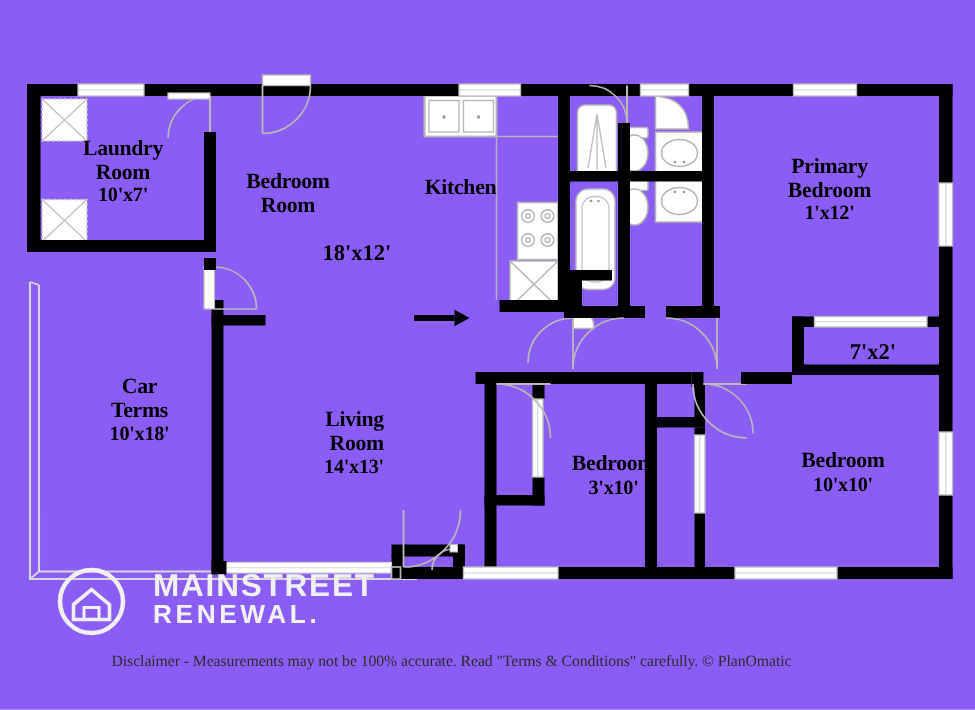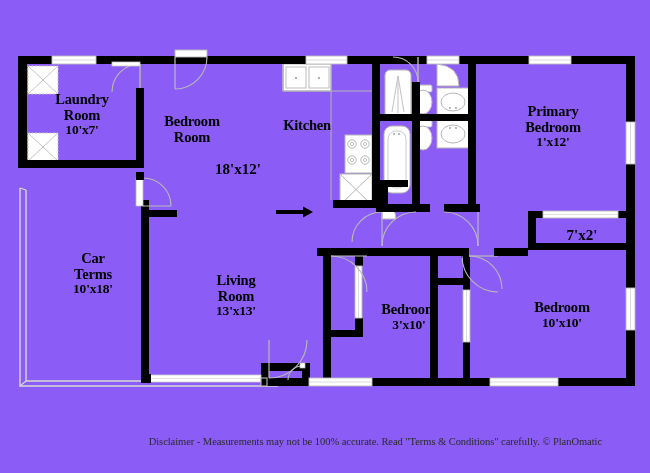--- a/index.html
+++ b/index.html
@@ -49,21 +49,21 @@
     font-weight: bold;
     font-size: 15px;
     color: #000;
     white-space: nowrap;
   }
   #disclaimer {
     position: absolute;
     left: 0;
     top: 436px;
     width: 602px;
-    text-align: right;
+    text-align: center;
     font-family: "Liberation Serif", serif;
     font-size: 10.5px;
     color: #2b2b2b;
     letter-spacing: -0.05px;
   }
   #watermark {
     position: absolute;
     left: 30px;
     top: 378px;
     width: 265px;
@@ -370,34 +370,45 @@
     <span class="rl-name">Bedroom</span>
     <span class="rl-dim">1'x12'</span>
   </div>
 
   <div class="room-label" style="left:81px; top:251px; transform:translate(-50%,0);margin-left:12px;">
     <span class="rl-name">Car</span>
     <span class="rl-name">Terms</span>
     <span class="rl-dim">10'x18'</span>
   </div>
 
-  <div class="room-label" style="left:236px; top:273px; transform:translate(-50%,0);">
+  <div class="room-label" style="left:236px; top:273px; transform:translate(-50%,0);text-align:right;">
     <span class="rl-name">Living</span>
     <span class="rl-name">Room</span>
-    <span class="rl-dim">13'x13'</span>
+    <span class="rl-dim">14'x13'</span>
   </div>
 
   <div class="room-label" style="left:409px; top:302px; transform:translate(-50%,0);">
     <span class="rl-name">Bedroom</span>
     <span class="rl-dim">3'x10'</span>
   </div>
 
   <div class="room-label" style="left:562px; top:300px; transform:translate(-50%,0);">
     <span class="rl-name">Bedroom</span>
     <span class="rl-dim">10'x10'</span>
   </div>
 
   <div class="dim-only" style="left:582px; top:227px; transform:translate(-50%,0);">7'x2'</div>
 
+  <div id="watermark">
+    <svg width="62" height="46" viewBox="0 0 62 46">
+      <circle cx="31" cy="23" r="21" fill="none" stroke="#f0f0f0" stroke-width="3"></circle>
+      <path d="M19 25 L31 15 L43 25 L43 35 L19 35 Z" fill="none" stroke="#f0f0f0" stroke-width="2.4"></path>
+      <path d="M26 35 L26 27 L36 27 L36 35" fill="none" stroke="#f0f0f0" stroke-width="2"></path>
+    </svg>
+    <div class="wm-text">
+      <span>MAINSTREET</span>
+      <span class="wm-line2">RENEWAL.</span>
+    </div>
+  </div>
 
   <div id="disclaimer">Disclaimer - Measurements may not be 100% accurate. Read "Terms &amp; Conditions" carefully. © PlanOmatic</div>
 
 </div>
 
 </body></html>

